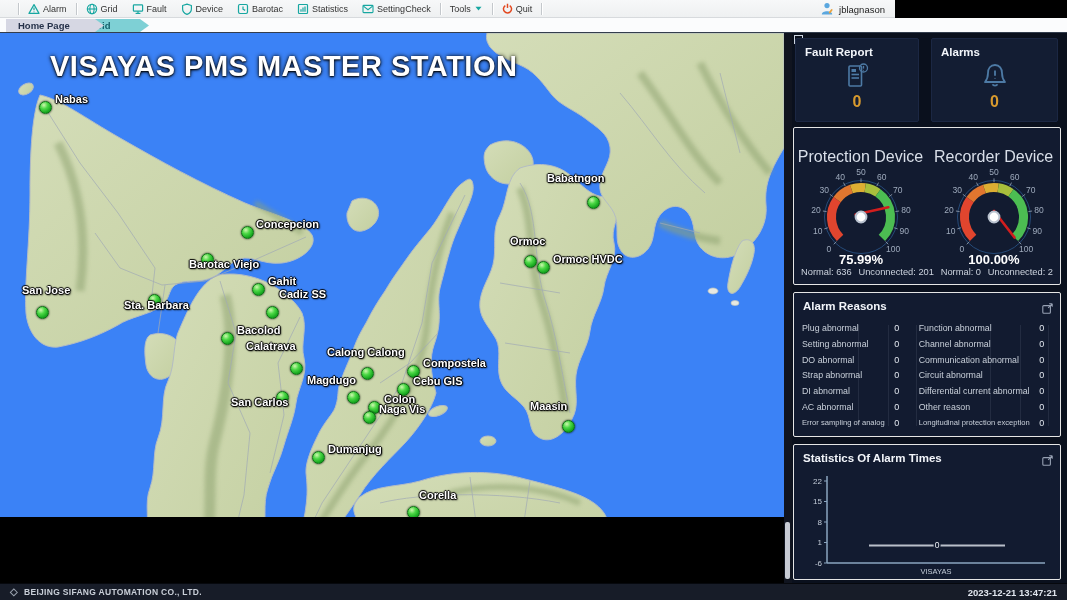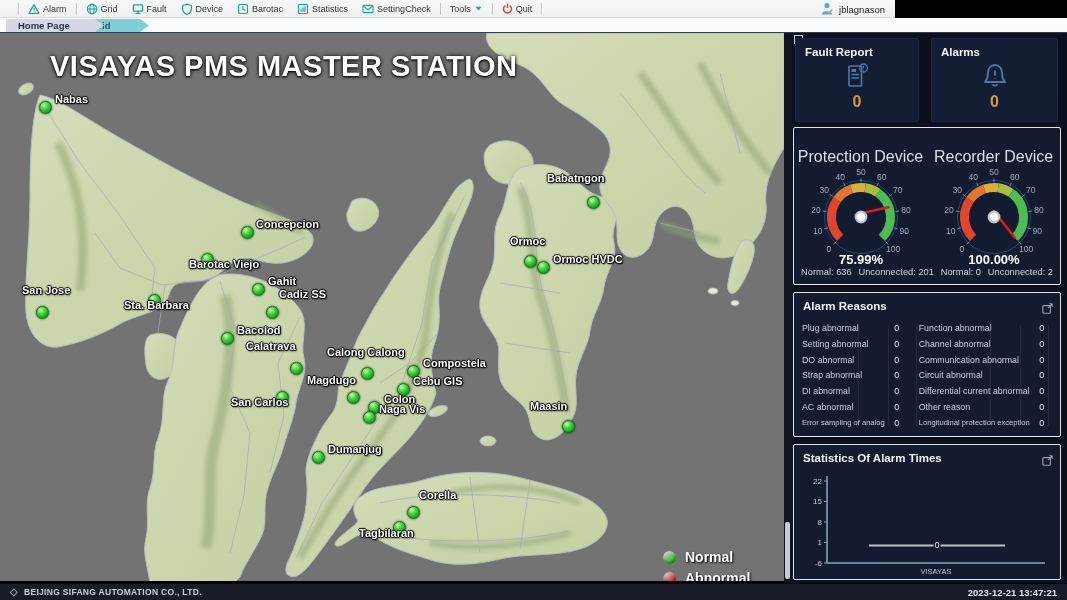--- a/index.html
+++ b/index.html
@@ -12,21 +12,21 @@
   .tb-btn svg{display:block}
   .tb-sep{width:1px;height:12px;background:#c4c8cc;margin:0 2px;box-shadow:1px 0 0 #fff}
   .user-box{position:absolute;right:10px;top:0;height:18px;display:flex;align-items:center;gap:5px;font-size:9.5px;color:#222}
   
   .tabbar{position:absolute;top:18px;left:0;width:1067px;height:15px;background:#fbfcfd;border-bottom:1px solid #333d4d;box-sizing:border-box;z-index:29}
   .tab{position:absolute;top:1px;height:13px;line-height:13px;font-size:9.5px;font-weight:bold;
        padding:0 4px 0 12px;clip-path:polygon(0 0,calc(100% - 9px) 0,100% 50%,calc(100% - 9px) 100%,0 100%)}
   .tab-home{left:6px;width:82px;background:#d6d7e3;color:#26324a;z-index:3}
   .tab-grid{left:79px;width:54px;background:#7ed0d5;color:#14616b;z-index:2}
   
-  .map{position:absolute;top:33px;left:0;width:784px;height:548px;background:#737373;overflow:hidden}
+  .map{position:absolute;top:33px;left:0;width:784px;height:484px;background:#3b82f6;overflow:hidden}
   .map svg.geo{position:absolute;left:0;top:0}
   .map-title{position:absolute;left:50px;top:17px;font-size:29px;font-weight:bold;color:#fff;letter-spacing:.5px;
              text-shadow:0 1px 2px #000,0 0 4px #000;white-space:nowrap}
   .dot{position:absolute;width:11px;height:11px;border-radius:50%;
        background:radial-gradient(circle at 35% 28%,#cdf7ae 0%,#4cd846 35%,#18a920 70%,#0c7c14 100%);
        border:1px solid #0a6e12;box-shadow:0 0 2px rgba(0,0,0,.9)}
   .slabel{position:absolute;font-size:11px;font-weight:bold;color:#fff;white-space:nowrap;
           text-shadow:-1px 0 1px #000,1px 0 1px #000,0 -1px 1px #000,0 1px 1px #000,1px 1px 2px #000}
   .legend{position:absolute;left:663px;top:516px}
   .legend-row{display:flex;align-items:center;gap:9px;margin-bottom:5px}

